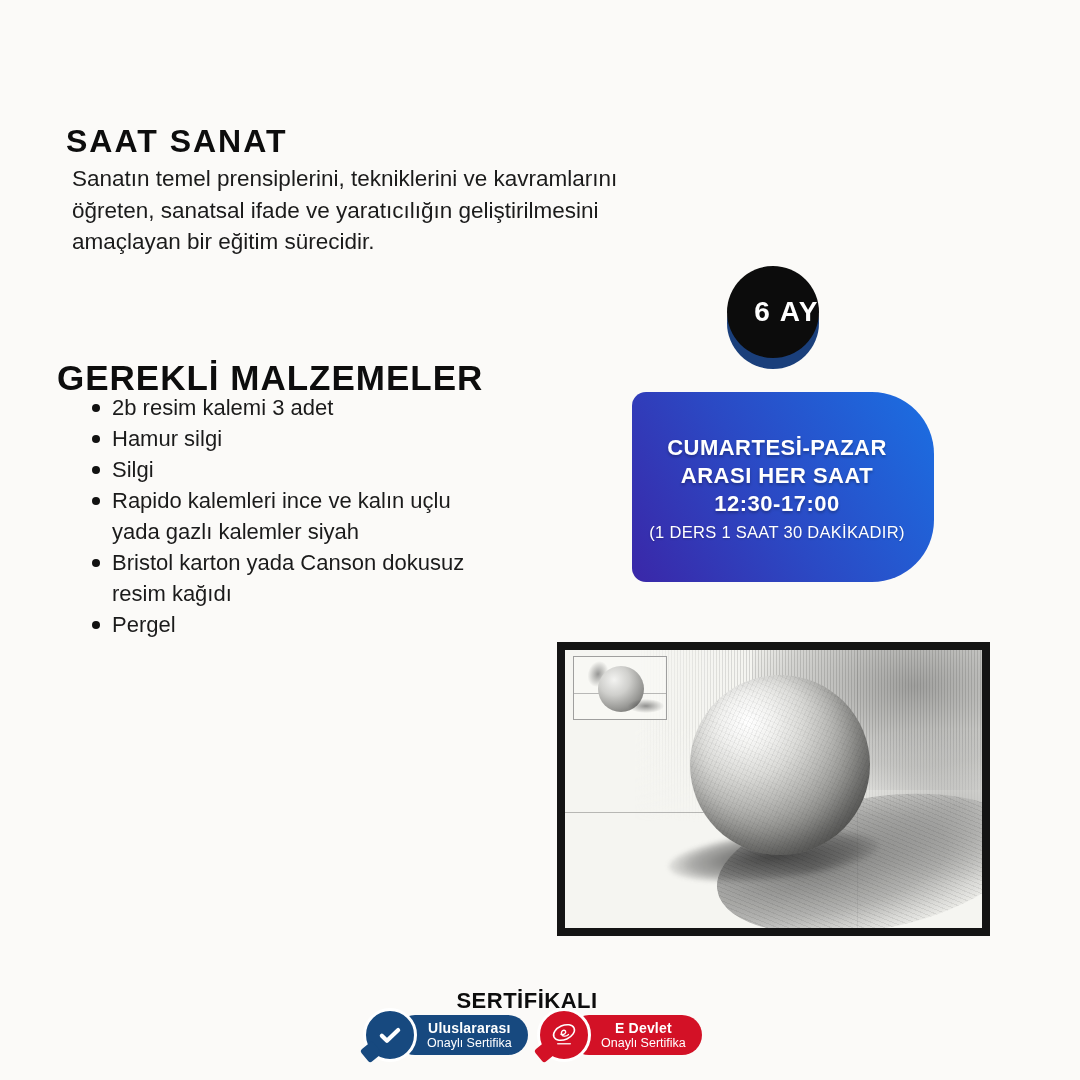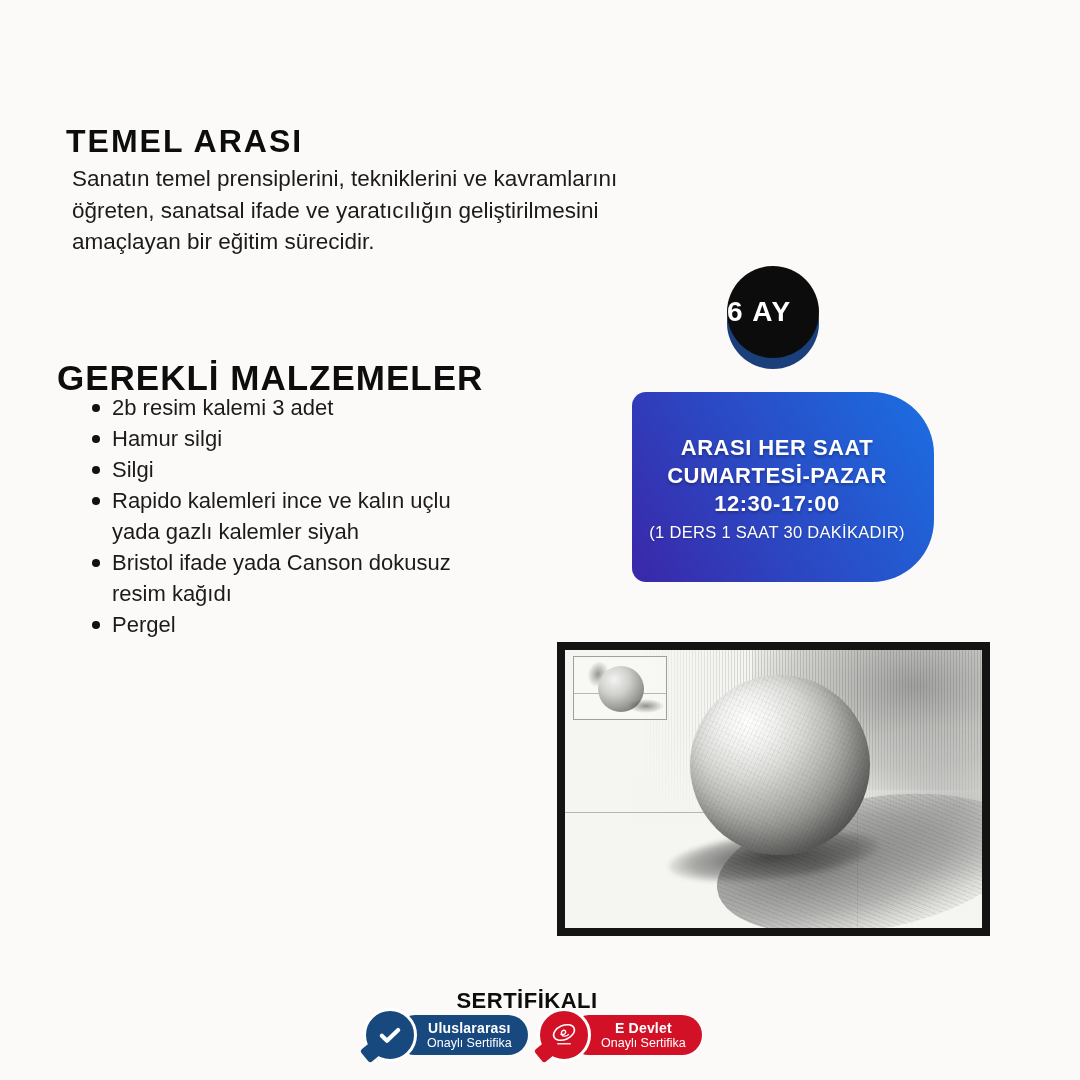--- a/index.html
+++ b/index.html
@@ -10,21 +10,21 @@
   .title{left:66px;top:101px;font-size:32px;font-weight:800;letter-spacing:2px;color:#0d0d0d;line-height:38px;}
   .desc{left:72px;top:163px;width:578px;font-size:22.5px;line-height:31.5px;color:#1b1b1b;margin:0;}
   .mat-head{left:57px;top:327px;font-size:35px;font-weight:800;letter-spacing:1px;color:#0d0d0d;line-height:44px;}
   .mat-list{left:112px;top:392px;width:362px;margin:0;padding:0;list-style:none;font-size:22px;line-height:31px;color:#1b1b1b;}
   .mat-list li{position:relative;margin:0;}
   .mat-list li::before{content:'';position:absolute;left:-20px;top:12px;width:8px;height:8px;border-radius:50%;background:#111;}
   .mat-list span{display:block;}
 
   
   .dur-shadow{left:727px;top:277px;width:92px;height:92px;border-radius:50%;background:#1a3f7b;}
-  .dur{left:727px;top:266px;width:92px;height:92px;border-radius:50%;background:#0c0c0c;display:flex;align-items:center;justify-content:flex-start;}
+  .dur{left:727px;top:266px;width:92px;height:92px;border-radius:50%;background:#0c0c0c;display:flex;align-items:center;justify-content:flex-end;}
   .dur span{color:#fff;font-size:28px;font-weight:800;letter-spacing:1.5px;}
 
   
   .card{left:632px;top:392px;width:302px;height:190px;border-radius:14px 62px 62px 14px;
         background:linear-gradient(58deg,#3a27a8 0%,#2b49c4 45%,#1b6fe2 100%);
         box-sizing:border-box;padding:42px 12px 0 0;text-align:center;color:#fff;}
   .card-line{font-size:22px;font-weight:800;line-height:28px;letter-spacing:0.5px;text-shadow:0 2px 3px rgba(0,0,0,0.28);}
   .card-sub{font-size:16.5px;font-weight:400;line-height:24px;margin-top:2px;letter-spacing:0.3px;text-shadow:0 1px 2px rgba(0,0,0,0.22);}
 
   
@@ -76,43 +76,43 @@
   .cb-circle::before{content:'';position:absolute;left:-3px;bottom:-1px;width:16px;height:16px;background:var(--c);
     transform:rotate(50deg);border-radius:3px;z-index:-1;}
   .cb-pill{margin-left:-22px;height:40px;border-radius:21px;background:var(--c);color:#fff;
     display:flex;flex-direction:column;justify-content:center;padding:0 16px 0 32px;text-align:center;z-index:1;}
   .cb-title{font-size:14px;font-weight:700;line-height:16px;letter-spacing:0.2px;}
   .cb-sub{font-size:12.5px;font-weight:400;line-height:15px;}
 </style>
 </head>
 <body>
 
-<h1 class="abs title">TEMEL ARASI</h1>
+<h1 class="abs title">SAAT SANAT</h1>
 <p class="abs desc">Sanatın temel prensiplerini, tekniklerini ve kavramlarını öğreten, sanatsal ifade ve yaratıcılığın geliştirilmesini amaçlayan bir eğitim sürecidir.</p>
 
 <h2 class="abs mat-head">GEREKLİ MALZEMELER</h2>
 <ul class="abs mat-list">
   <li>2b resim kalemi 3 adet</li>
   <li>Hamur silgi</li>
   <li>Silgi</li>
   <li>Rapido kalemleri ince ve kalın uçlu yada gazlı kalemler siyah</li>
   <li>
-    <span>Bristol ifade yada Canson dokusuz resim kağıdı</span>
+    <span>Bristol karton yada Canson dokusuz resim kağıdı</span>
   </li>
   <li>Pergel</li>
 </ul>
 
 <div class="abs dur-shadow"></div>
 <div class="abs dur">
   <span>6 AY</span>
 </div>
 
 <div class="abs card">
+  <div class="card-line">CUMARTESİ-PAZAR</div>
   <div class="card-line">ARASI HER SAAT</div>
-  <div class="card-line">CUMARTESİ-PAZAR</div>
   <div class="card-line">12:30-17:00</div>
   <div class="card-sub">(1 DERS 1 SAAT 30 DAKİKADIR)</div>
 </div>
 
 <div class="abs art">
   <div class="paper">
     <div class="hatch-top"></div>
     <div class="dark-tr"></div>
     <div class="right-band"></div>
     <div class="horizon"></div>

